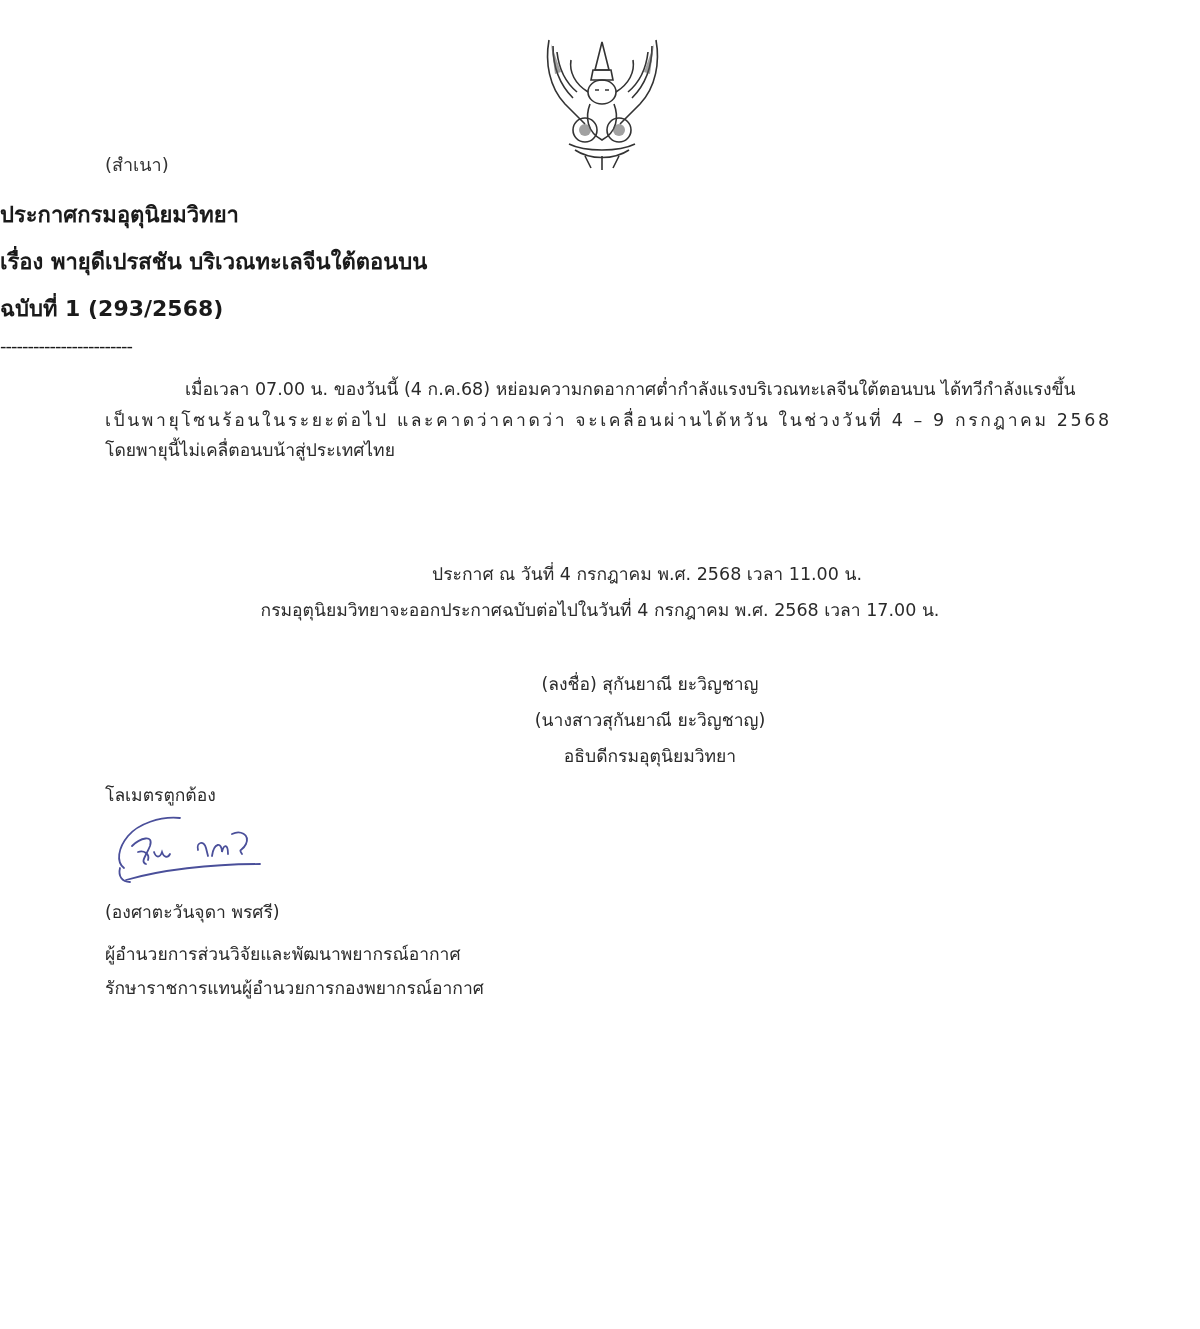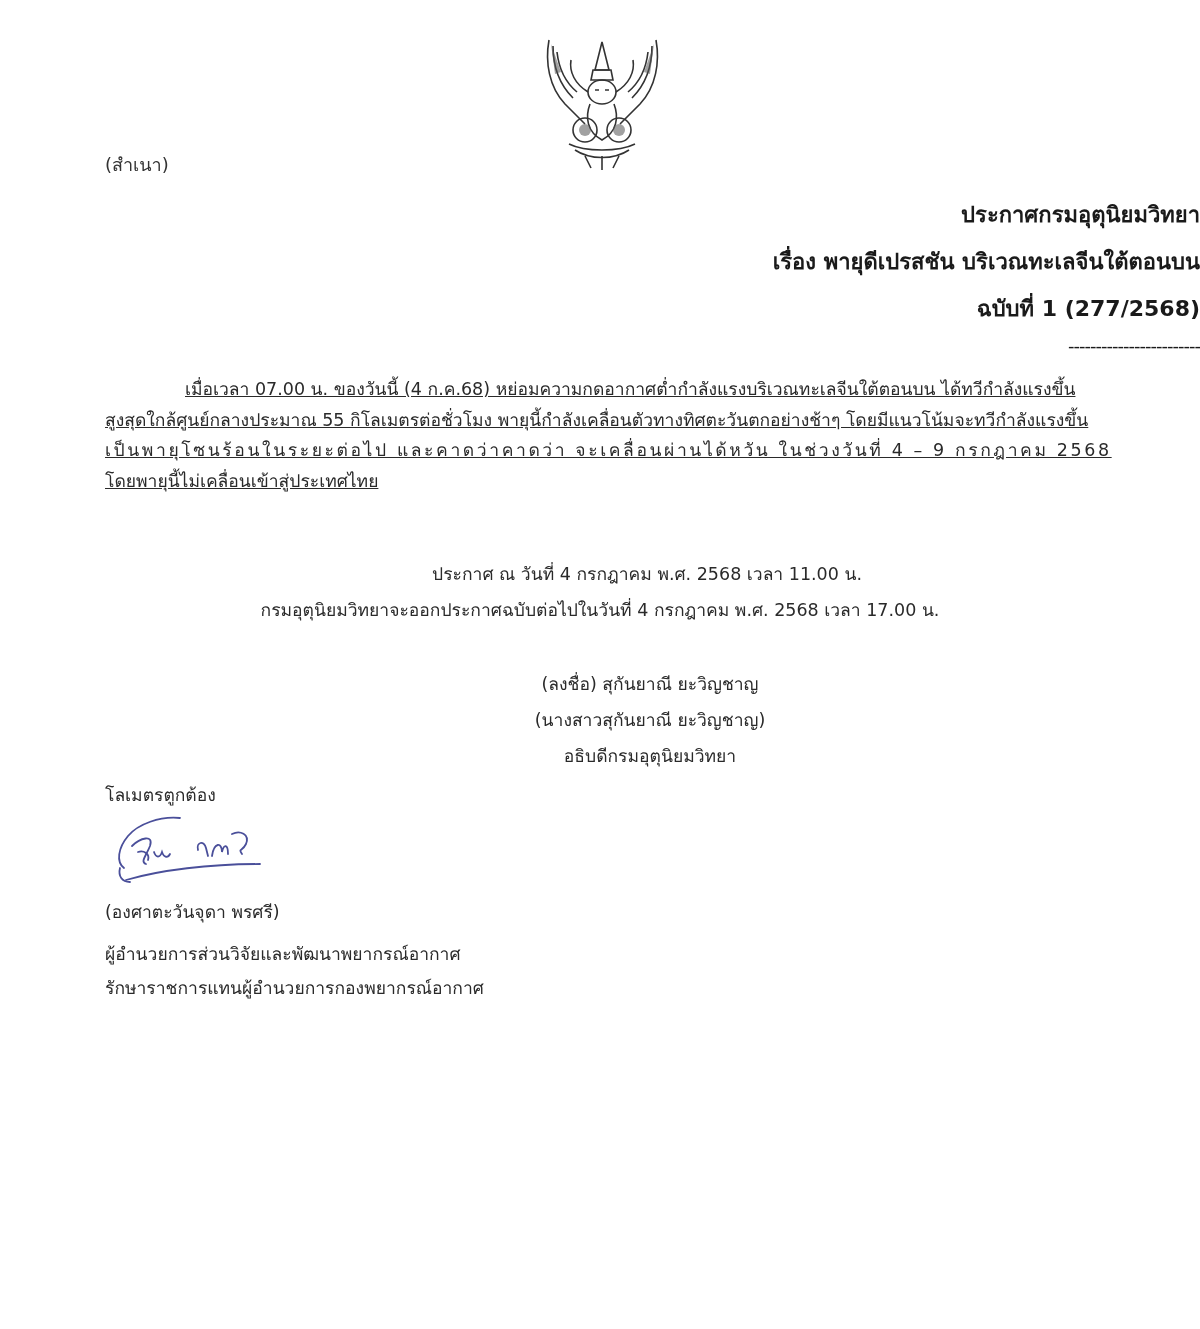--- a/index.html
+++ b/index.html
@@ -31,39 +31,38 @@
       position: absolute;
       left: 105px;
       top: 150px;
       font-size: 18px;
       color: #333;
     }
     .title-block {
       position: absolute;
       left: 0;
       width: 1200px;
-      text-align: right;
+      text-align: left;
       font-weight: bold;
       color: #1a1a1a;
     }
     .title-1 { top: 197px; font-size: 22px; }
     .title-2 { top: 244px; font-size: 22px; }
     .title-3 { top: 291px; font-size: 22px; }
     .title-sep { top: 335px; font-size: 18px; font-weight: normal; letter-spacing: -1px; }
 
     .body-text {
       position: absolute;
       left: 105px;
       top: 374px;
       width: 1010px;
       font-size: 17.5px;
       line-height: 30.5px;
       color: #2a2a2a;
       text-align: justify;
-      text-decoration: underline;
     }
     .body-text .line {
       display: block;
       white-space: nowrap;
       overflow: hidden;
     }
     .body-text .line.indent { padding-left: 80px; }
     .body-text .line.spaced { letter-spacing: 2.6px; }
 
     .center-line {
@@ -150,28 +149,27 @@
       <path d="M119 12 L109 40 L115 42 Z"></path>
       <circle cx="50" cy="98" r="6"></circle>
       <circle cx="84" cy="98" r="6"></circle>
     </g>
   </svg>
 
   <div class="copy-label">(สำเนา)</div>
 
   <div class="title-block title-1">ประกาศกรมอุตุนิยมวิทยา</div>
   <div class="title-block title-2">เรื่อง พายุดีเปรสชัน บริเวณทะเลจีนใต้ตอนบน</div>
-  <div class="title-block title-3">ฉบับที่ 1 (277/2568)</div>
+  <div class="title-block title-3">ฉบับที่ 1 (293/2568)</div>
   <div class="title-block title-sep">------------------------</div>
 
   <div class="body-text">
     <span class="line indent">เมื่อเวลา 07.00 น. ของวันนี้ (4 ก.ค.68) หย่อมความกดอากาศต่ำกำลังแรงบริเวณทะเลจีนใต้ตอนบน ได้ทวีกำลังแรงขึ้น</span>
-    <span class="line">สูงสุดใกล้ศูนย์กลางประมาณ 55 กิโลเมตรต่อชั่วโมง พายุนี้กำลังเคลื่อนตัวทางทิศตะวันตกอย่างช้าๆ โดยมีแนวโน้มจะทวีกำลังแรงขึ้น</span>
     <span class="line spaced">เป็นพายุโซนร้อนในระยะต่อไป และคาดว่าคาดว่า จะเคลื่อนผ่านได้หวัน ในช่วงวันที่ 4 – 9 กรกฎาคม 2568</span>
-    <span class="line">โดยพายุนี้ไม่เคลื่อนเข้าสู่ประเทศไทย</span>
+    <span class="line">โดยพายุนี้ไม่เคลื่ตอนบน้าสู่ประเทศไทย</span>
   </div>
 
   <div class="center-line announce-date">ประกาศ ณ วันที่ 4 กรกฎาคม พ.ศ. 2568 เวลา 11.00 น.</div>
   <div class="center-line next-announce">กรมอุตุนิยมวิทยาจะออกประกาศฉบับต่อไปในวันที่ 4 กรกฎาคม พ.ศ. 2568 เวลา 17.00 น.</div>
 
   <div class="sign-block sign-1">(ลงชื่อ) สุกันยาณี ยะวิญชาญ</div>
   <div class="sign-block sign-2">(นางสาวสุกันยาณี ยะวิญชาญ)</div>
   <div class="sign-block sign-3">อธิบดีกรมอุตุนิยมวิทยา</div>
 
   <div class="certify certify-label">โลเมตรตูกต้อง</div>

